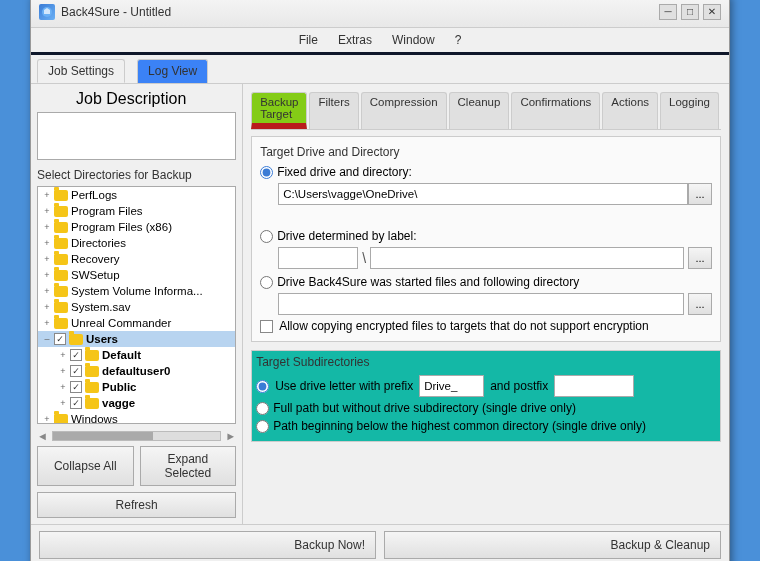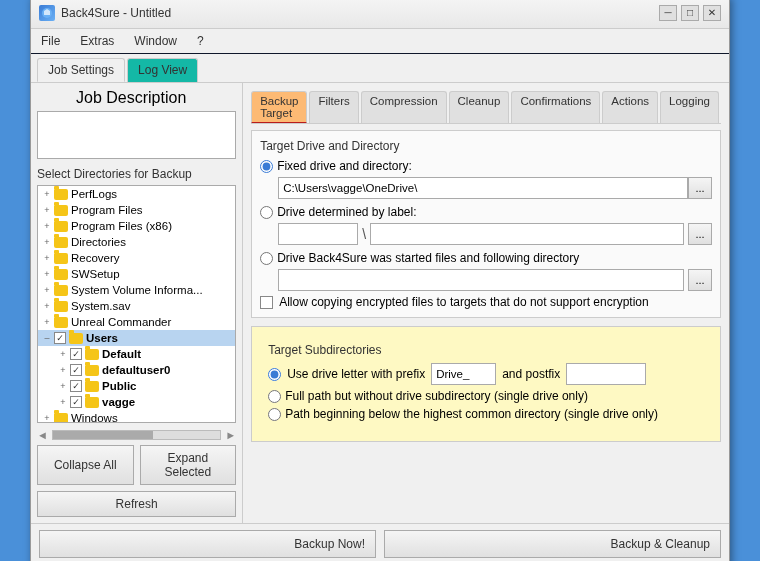--- a/index.html
+++ b/index.html
@@ -56,43 +56,44 @@
       border: 1px solid #aaa;
       font-size: 10px;
       cursor: pointer;
       display: flex;
       align-items: center;
       justify-content: center;
       color: #333;
     }
     .menu-bar {
       background: #f0f0f0;
-      border-bottom: 1px solid #0f172a;
+      border-bottom: 3px solid #0f172a;
       display: flex;
       padding: 2px 4px;
       gap: 8px;
+      justify-content: center;
     }
     .menu-item {
       padding: 3px 6px;
       font-size: 12px;
       cursor: pointer;
       color: #333;
     }
     .tabs-bar {
       background: #f0f0f0;
       border-bottom: 1px solid #ccc;
       display: flex;
       padding: 4px 6px 0 6px;
-      gap: 2px;
+      gap: 12px;
     }
     .tab {
       padding: 4px 10px;
       border: 1px solid #ccc;
       border-bottom: none;
-      background: #14b8a6;
+      background: #3b82f6;
       cursor: pointer;
       font-size: 12px;
       color: #333;
       border-radius: 3px 3px 0 0;
     }
     .tab.active {
       background: #f0f0f0;
       border-bottom: 1px solid #f0f0f0;
       z-index: 1;
     }
@@ -230,22 +231,22 @@
       border: 1px solid #ccc;
       border-bottom: none;
       background: #e0e0e0;
       cursor: pointer;
       font-size: 11.5px;
       color: #333;
       border-radius: 3px 3px 0 0;
       margin-right: 2px;
     }
     .r-tab.active {
-      background: #fdba74;
-      border-bottom: 1px solid #b91c1c;
+      background: #84cc16;
+      border-bottom: 6px solid #b91c1c;
     }
     .section-box {
       border: 1px solid #ccc;
       padding: 8px;
       margin-bottom: 8px;
       background: #fafafa;
     }
     .section-title {
       font-size: 12px;
       color: #333;
@@ -304,23 +305,23 @@
     }
     .chk {
       width: 13px;
       height: 13px;
       border: 1px solid #888;
       background: white;
       flex-shrink: 0;
     }
     .subdirs-box {
       border: 1px solid #ccc;
-      padding: 16px;
+      padding: 4px;
       margin-bottom: 8px;
-      background: #fef9c3;
+      background: #14b8a6;
     }
     .prefix-row {
       display: flex;
       align-items: center;
       gap: 6px;
       flex-wrap: nowrap;
     }
     .prefix-input {
       width: 65px;
       border: 1px solid #aaa;
@@ -521,21 +522,21 @@
         <div class="r-tab">Logging</div>
       </div>
 
       <div class="section-box">
         <div class="section-title">Target Drive and Directory</div>
 
         <div class="radio-row">
           <input type="radio" name="drive-type" class="radio-input" checked="" style="">
           <span>Fixed drive and directory:</span>
         </div>
-        <div style="display:flex; align-items:center; margin-bottom:6px; padding-left:18px;">
+        <div style="display:flex; align-items:center; margin-bottom:24px; padding-left:18px;">
           <input type="text" class="text-input" style="flex: 1 1 0%;" value="C:\Users\vagge\OneDrive\">
           <button class="browse-btn">...</button>
         </div>
 
         <div class="radio-row">
           <input type="radio" name="drive-type" class="radio-input" style="">
           <span>Drive determined by label:</span>
         </div>
         <div class="drive-row" style="padding-left:18px; margin-bottom:6px;">
           <input type="text" class="text-input drive-left" style="">

